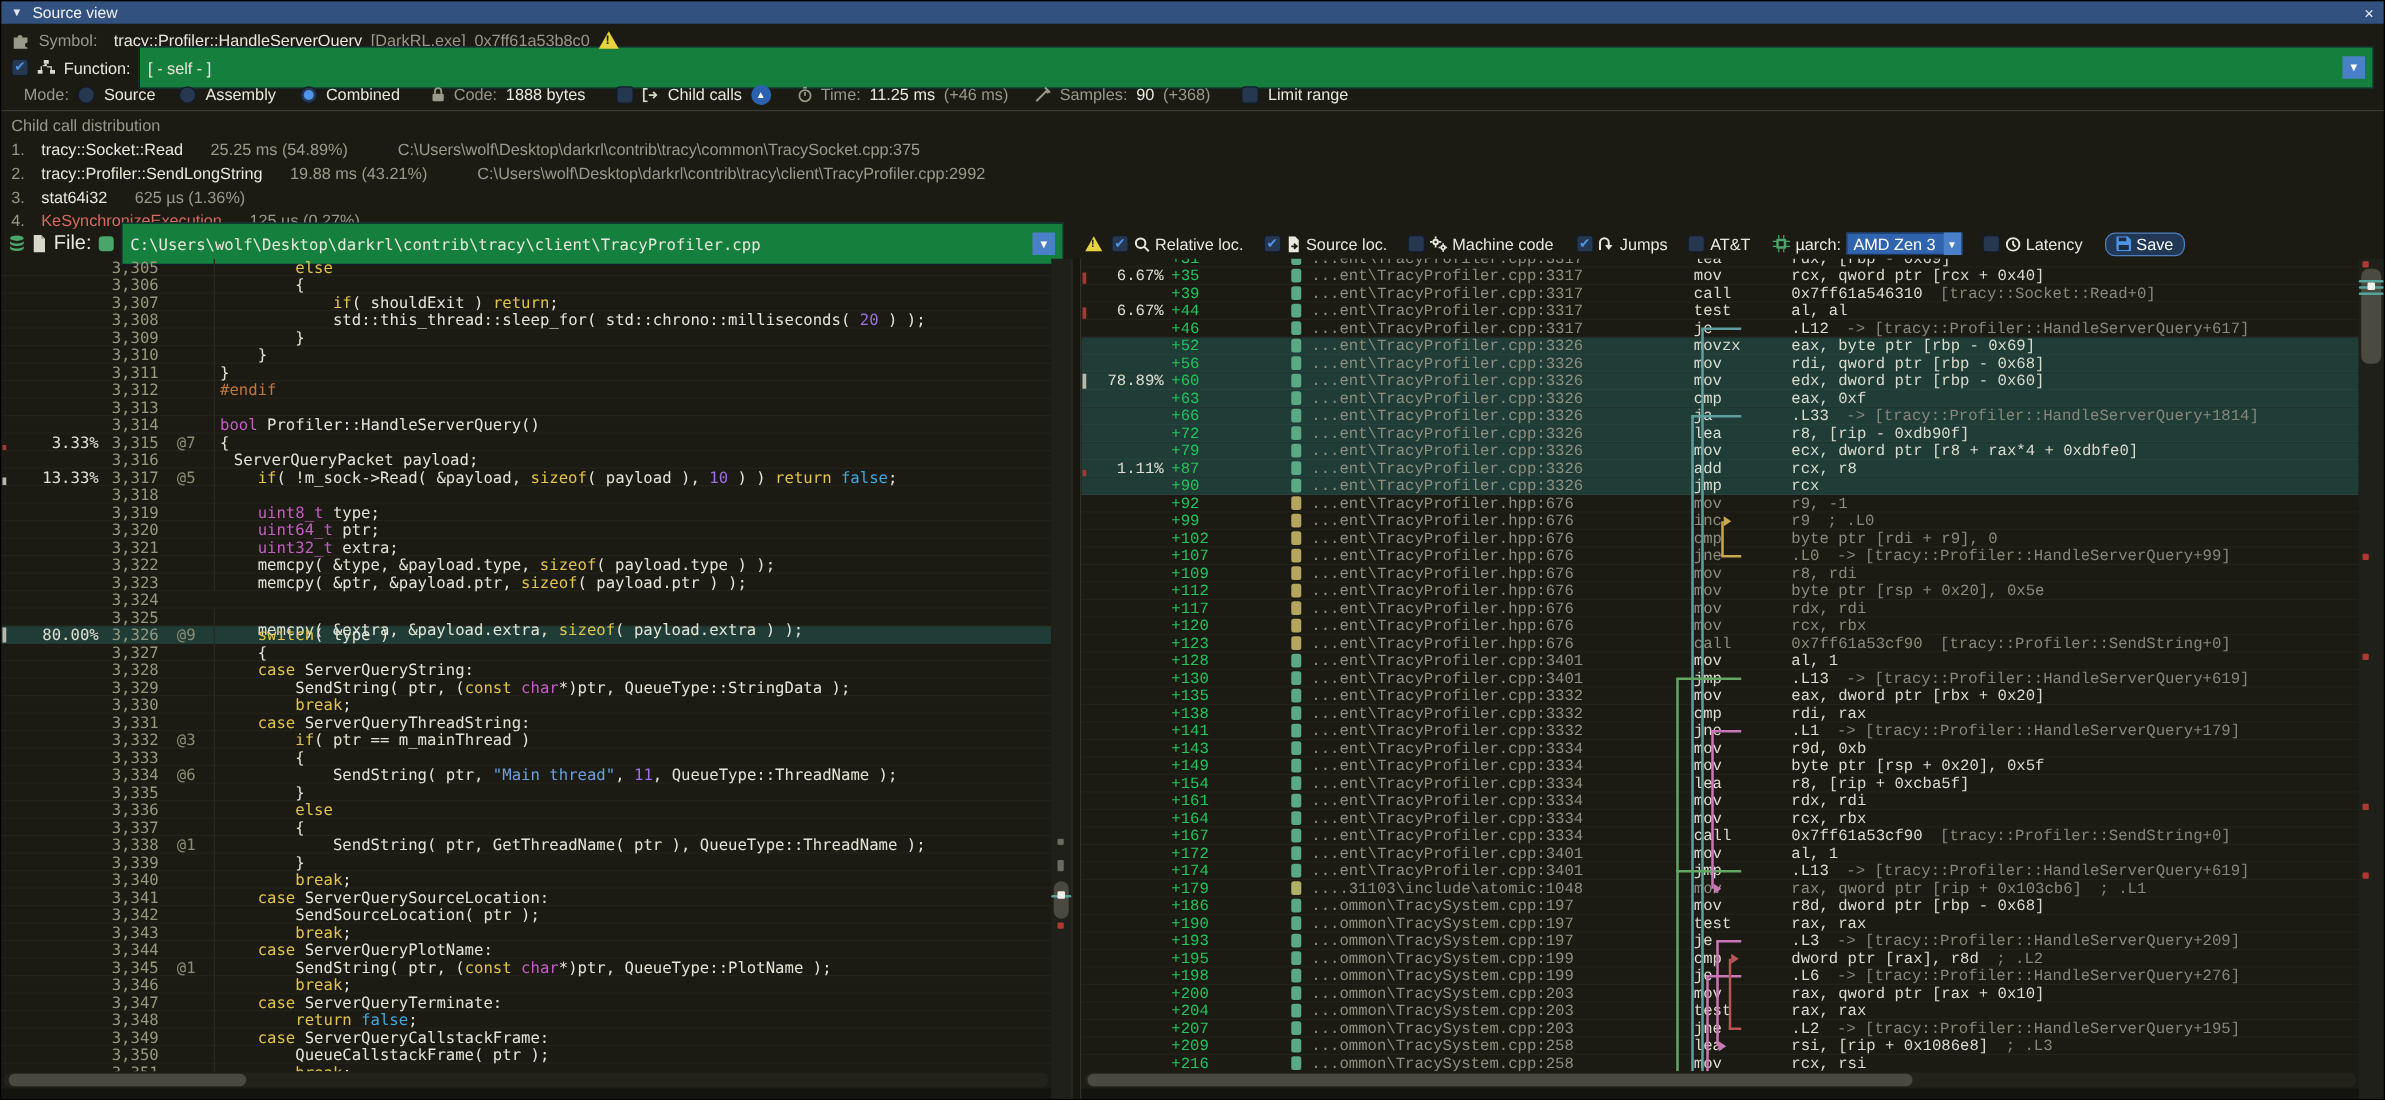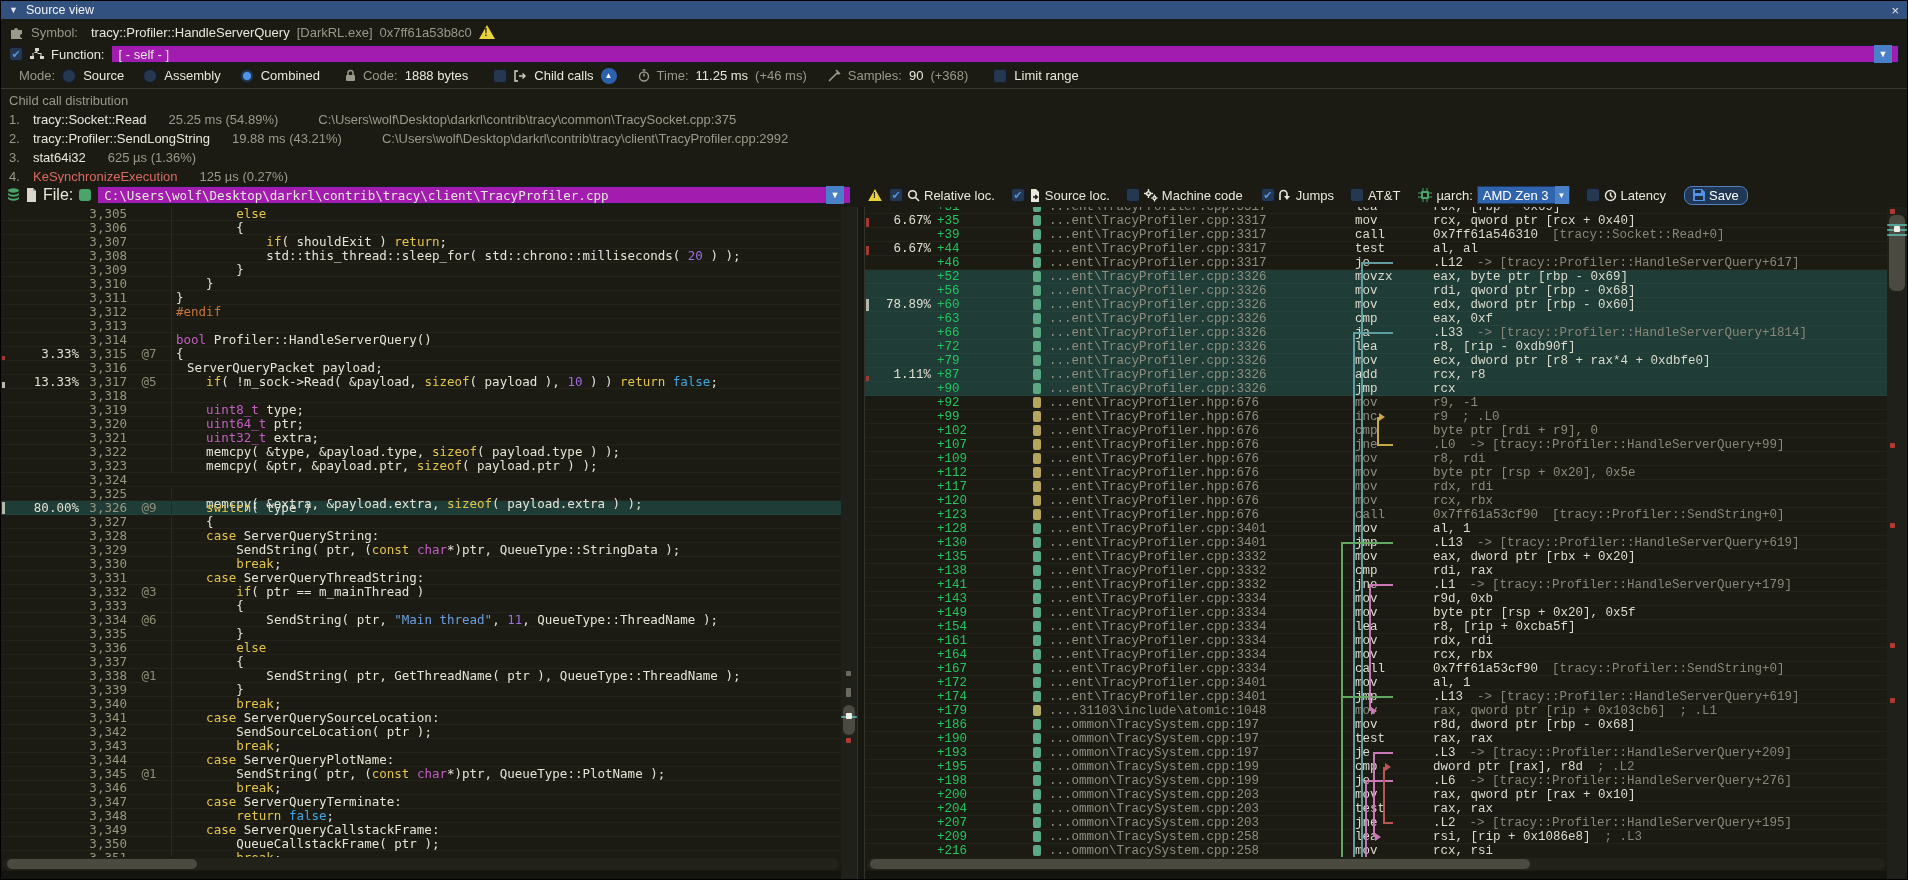--- a/index.html
+++ b/index.html
@@ -27,21 +27,21 @@
   .warn { width:0; height:0; border-left:8px solid transparent; border-right:8px solid transparent;
           border-bottom:14px solid #e9d33c; position:relative; display:inline-block; }
   .warn::after { content:"!"; position:absolute; left:-2.5px; top:2px; color:#1b1b14; font-size:10px; font-weight:bold; }
   
   .cb { width:14px; height:14px; background:#263750; border:1px solid #121c2b; border-radius:3px;
         display:inline-flex; align-items:center; justify-content:center; cursor:pointer; flex:none; }
   .cb.checked::after { content:"✔"; color:#4f93e6; font-size:11px; line-height:1; }
   .radio { width:14px; height:14px; border-radius:50%; background:#263750; border:1px solid #121c2b;
            display:inline-flex; align-items:center; justify-content:center; cursor:pointer; flex:none; }
   .radio.sel::after { content:""; width:8px; height:8px; border-radius:50%; background:#4e94e8; }
-  .combo { background:#a21caf; border:1px solid #131d2c; height:18px; display:flex; align-items:center;
+  .combo { background:#15803d; border:1px solid #131d2c; height:34px; display:flex; align-items:center;
            padding:0 6px; color:#e8e8dc; font-size:13px; }
   .combo .arrowbtn { margin-left:auto; width:18px; height:18px; background:#4a80c8; color:#fff;
            display:flex; align-items:center; justify-content:center; font-size:9px; cursor:pointer; }
   .roundbtn { width:16px; height:16px; border-radius:50%; background:#2a62b0; color:#fff; font-size:8px;
            display:inline-flex; align-items:center; justify-content:center; cursor:pointer; }
   .icon { display:inline-block; flex:none; }
   
   .childcalls { height:94px; padding:2px 8px 0 8px; overflow:hidden; font-size:13px; }
   .cc-head { color:#98988a; height:19px; display:flex; align-items:center; }
   .cc-row { height:19px; display:flex; align-items:center; cursor:pointer; }

